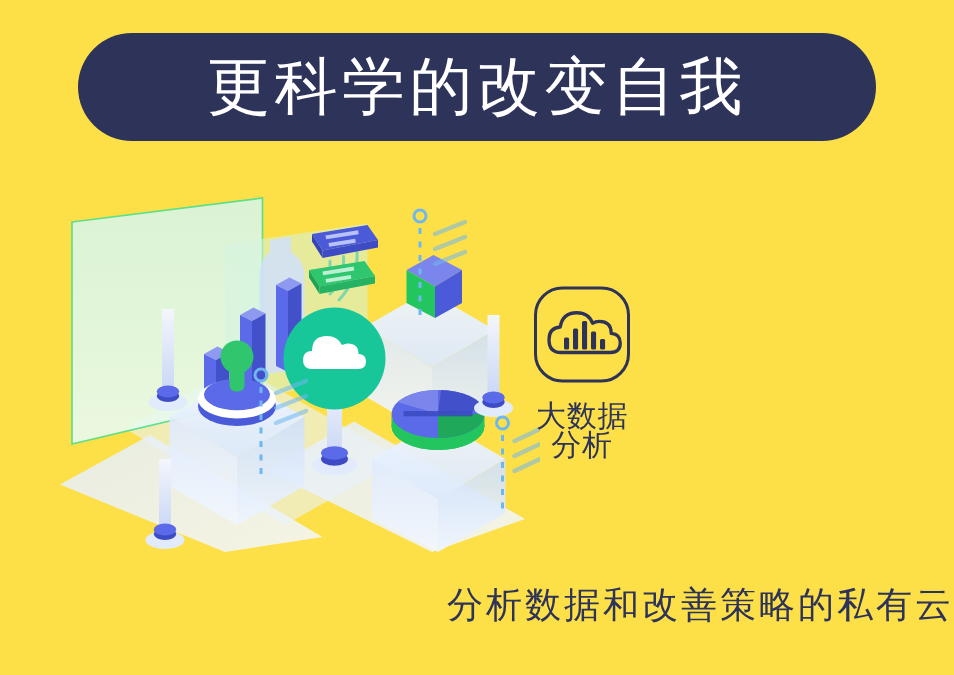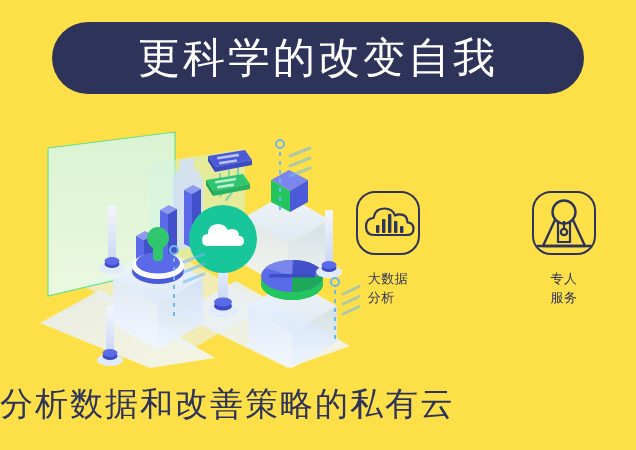--- a/index.html
+++ b/index.html
@@ -71,35 +71,36 @@
     align-items: center;
   }
   .feature-icon {
     width: 66px;
     height: 66px;
   }
   .feature-icon svg { display: block; }
   .feature-label {
     margin-top: 13px;
     color: #2e3359;
-    font-size: 13px;
+    font-size: 20px;
     line-height: 19px;
+    text-align: center;
     letter-spacing: 0.5px;
     white-space: nowrap;
   }
 
   
   .tagline {
     position: absolute;
     left: 0;
     right: 0;
     top: 384px;
-    text-align: left;
+    text-align: right;
     color: #2e3359;
-    font-size: 33px;
+    font-size: 24px;
     line-height: 40px;
     letter-spacing: 2px;
     font-weight: 500;
     white-space: nowrap;
   }
 </style>
 </head>
 <body>
 
 <div id="poster">
@@ -309,41 +310,17 @@
           </g>
         </svg>
       </div>
       <div class="feature-label">
         <div>大数据</div>
         <div>分析</div>
       </div>
     </div>
 
 
-    <div class="feature">
-      <div class="feature-icon">
-        <svg width="66" height="66" viewBox="0 0 66 66" xmlns="http://www.w3.org/2000/svg">
-          <defs>
-            <clipPath id="iconClip3">
-              <rect x="2" y="2" width="62" height="62" rx="18"></rect>
-            </clipPath>
-          </defs>
-          <g clip-path="url(#iconClip3)">
-            <circle cx="33" cy="22" r="11.5" fill="none" stroke="#2e3359" stroke-width="2.4"></circle>
-            <path d="M24,30 L12,56 L54,56 L42,30" fill="none" stroke="#2e3359" stroke-width="2.4" stroke-linejoin="round"></path>
-            <path d="M27,31 L27,52 L39,52 L39,31" fill="none" stroke="#2e3359" stroke-width="2.2"></path>
-            <line x1="33" y1="31" x2="33" y2="39" stroke="#2e3359" stroke-width="2.2"></line>
-            <circle cx="33" cy="42" r="3.2" fill="none" stroke="#2e3359" stroke-width="2.2"></circle>
-            <line x1="6" y1="56" x2="60" y2="56" stroke="#2e3359" stroke-width="2.4"></line>
-          </g>
-          <rect x="2" y="2" width="62" height="62" rx="18" fill="none" stroke="#2e3359" stroke-width="2"></rect>
-        </svg>
-      </div>
-      <div class="feature-label">
-        <div>专人</div>
-        <div>服务</div>
-      </div>
-    </div>
   </div>
 
   <div class="tagline">分析数据和改善策略的私有云</div>
 
 </div>
 
 </body></html>

